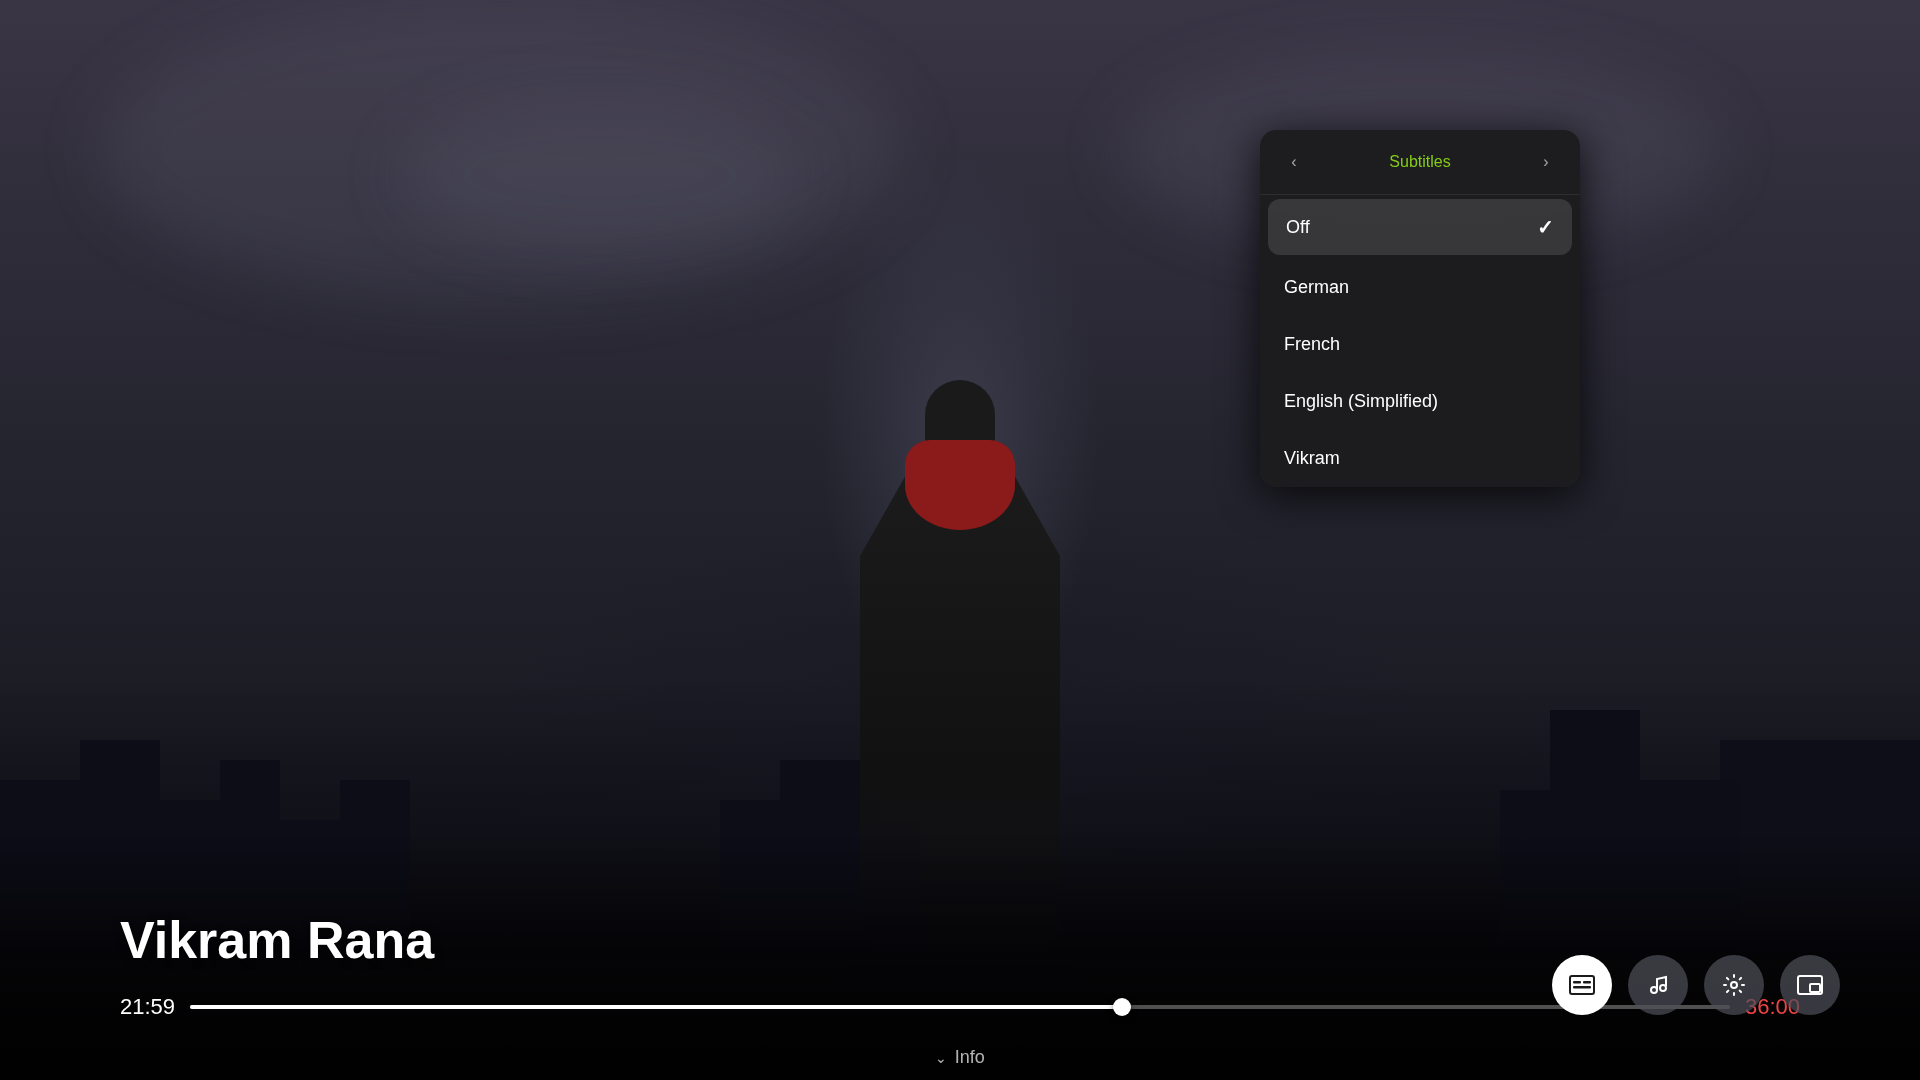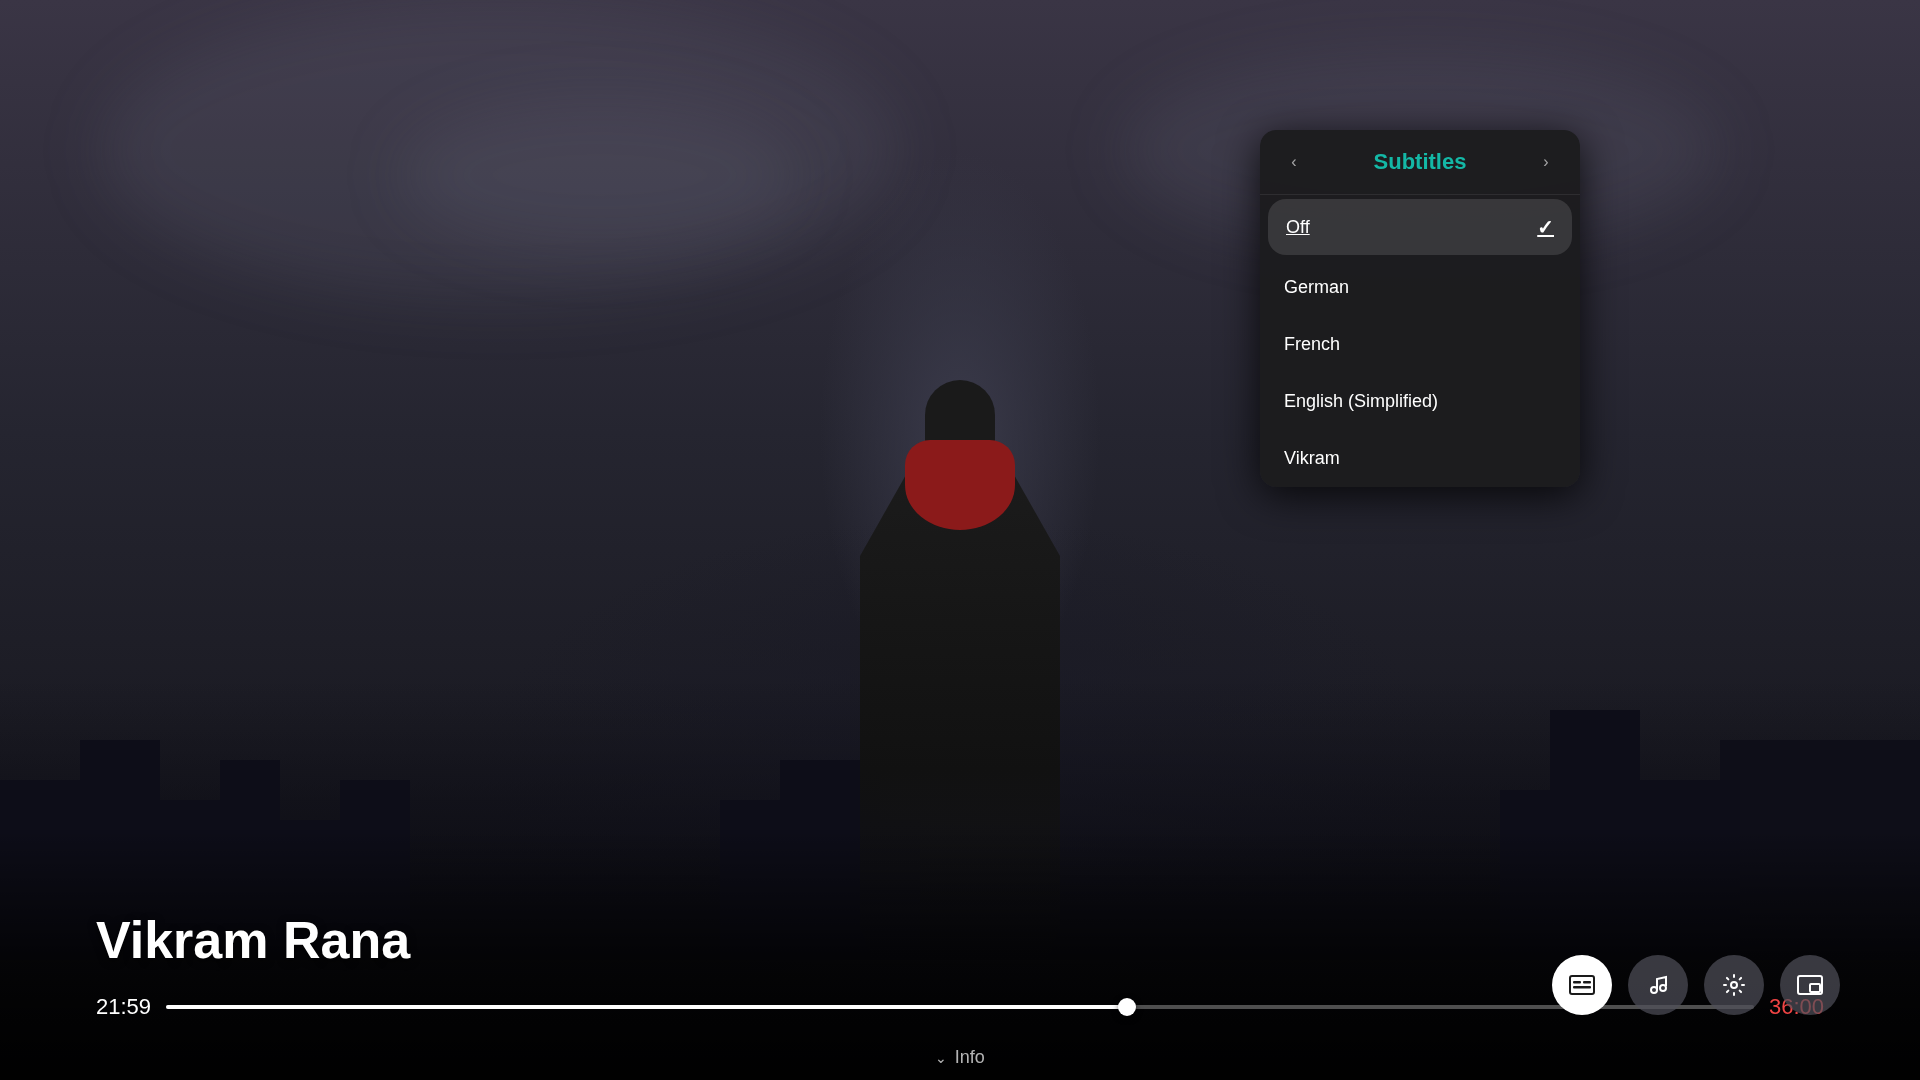--- a/index.html
+++ b/index.html
@@ -136,60 +136,59 @@
       cursor: pointer;
       width: 28px;
       height: 28px;
       display: flex;
       align-items: center;
       justify-content: center;
       border-radius: 50%;
     }
 
     #subtitles-title {
-      color: #14b8a6;
-      font-size: 22px;
-      font-weight: 700;
+      color: #84cc16;
+      font-size: 16px;
+      font-weight: 400;
       flex: 1;
       text-align: center;
     }
 
     .subtitle-option {
       padding: 18px 24px;
       color: #ffffff;
       font-size: 18px;
       font-weight: 400;
       cursor: pointer;
       display: flex;
       align-items: center;
       justify-content: space-between;
       transition: background 0.15s;
     }
 
     .subtitle-option.selected {
       background: rgba(255,255,255,0.12);
-      border-radius: 18px;
+      border-radius: 12px;
       margin: 4px 8px;
       padding: 16px 18px;
-      text-decoration: underline;
     }
 
     .checkmark {
       color: #ffffff;
       font-size: 20px;
       font-weight: 600;
     }
 
     
     #controls-bar {
       position: absolute;
       bottom: 60px;
       left: 0;
       right: 0;
-      padding: 0 96px;
+      padding: 0 120px;
       z-index: 20;
     }
 
     #movie-title {
       color: #ffffff;
       font-size: 52px;
       font-weight: 700;
       margin-bottom: 24px;
       text-shadow: 0 2px 8px rgba(0,0,0,0.8);
     }

